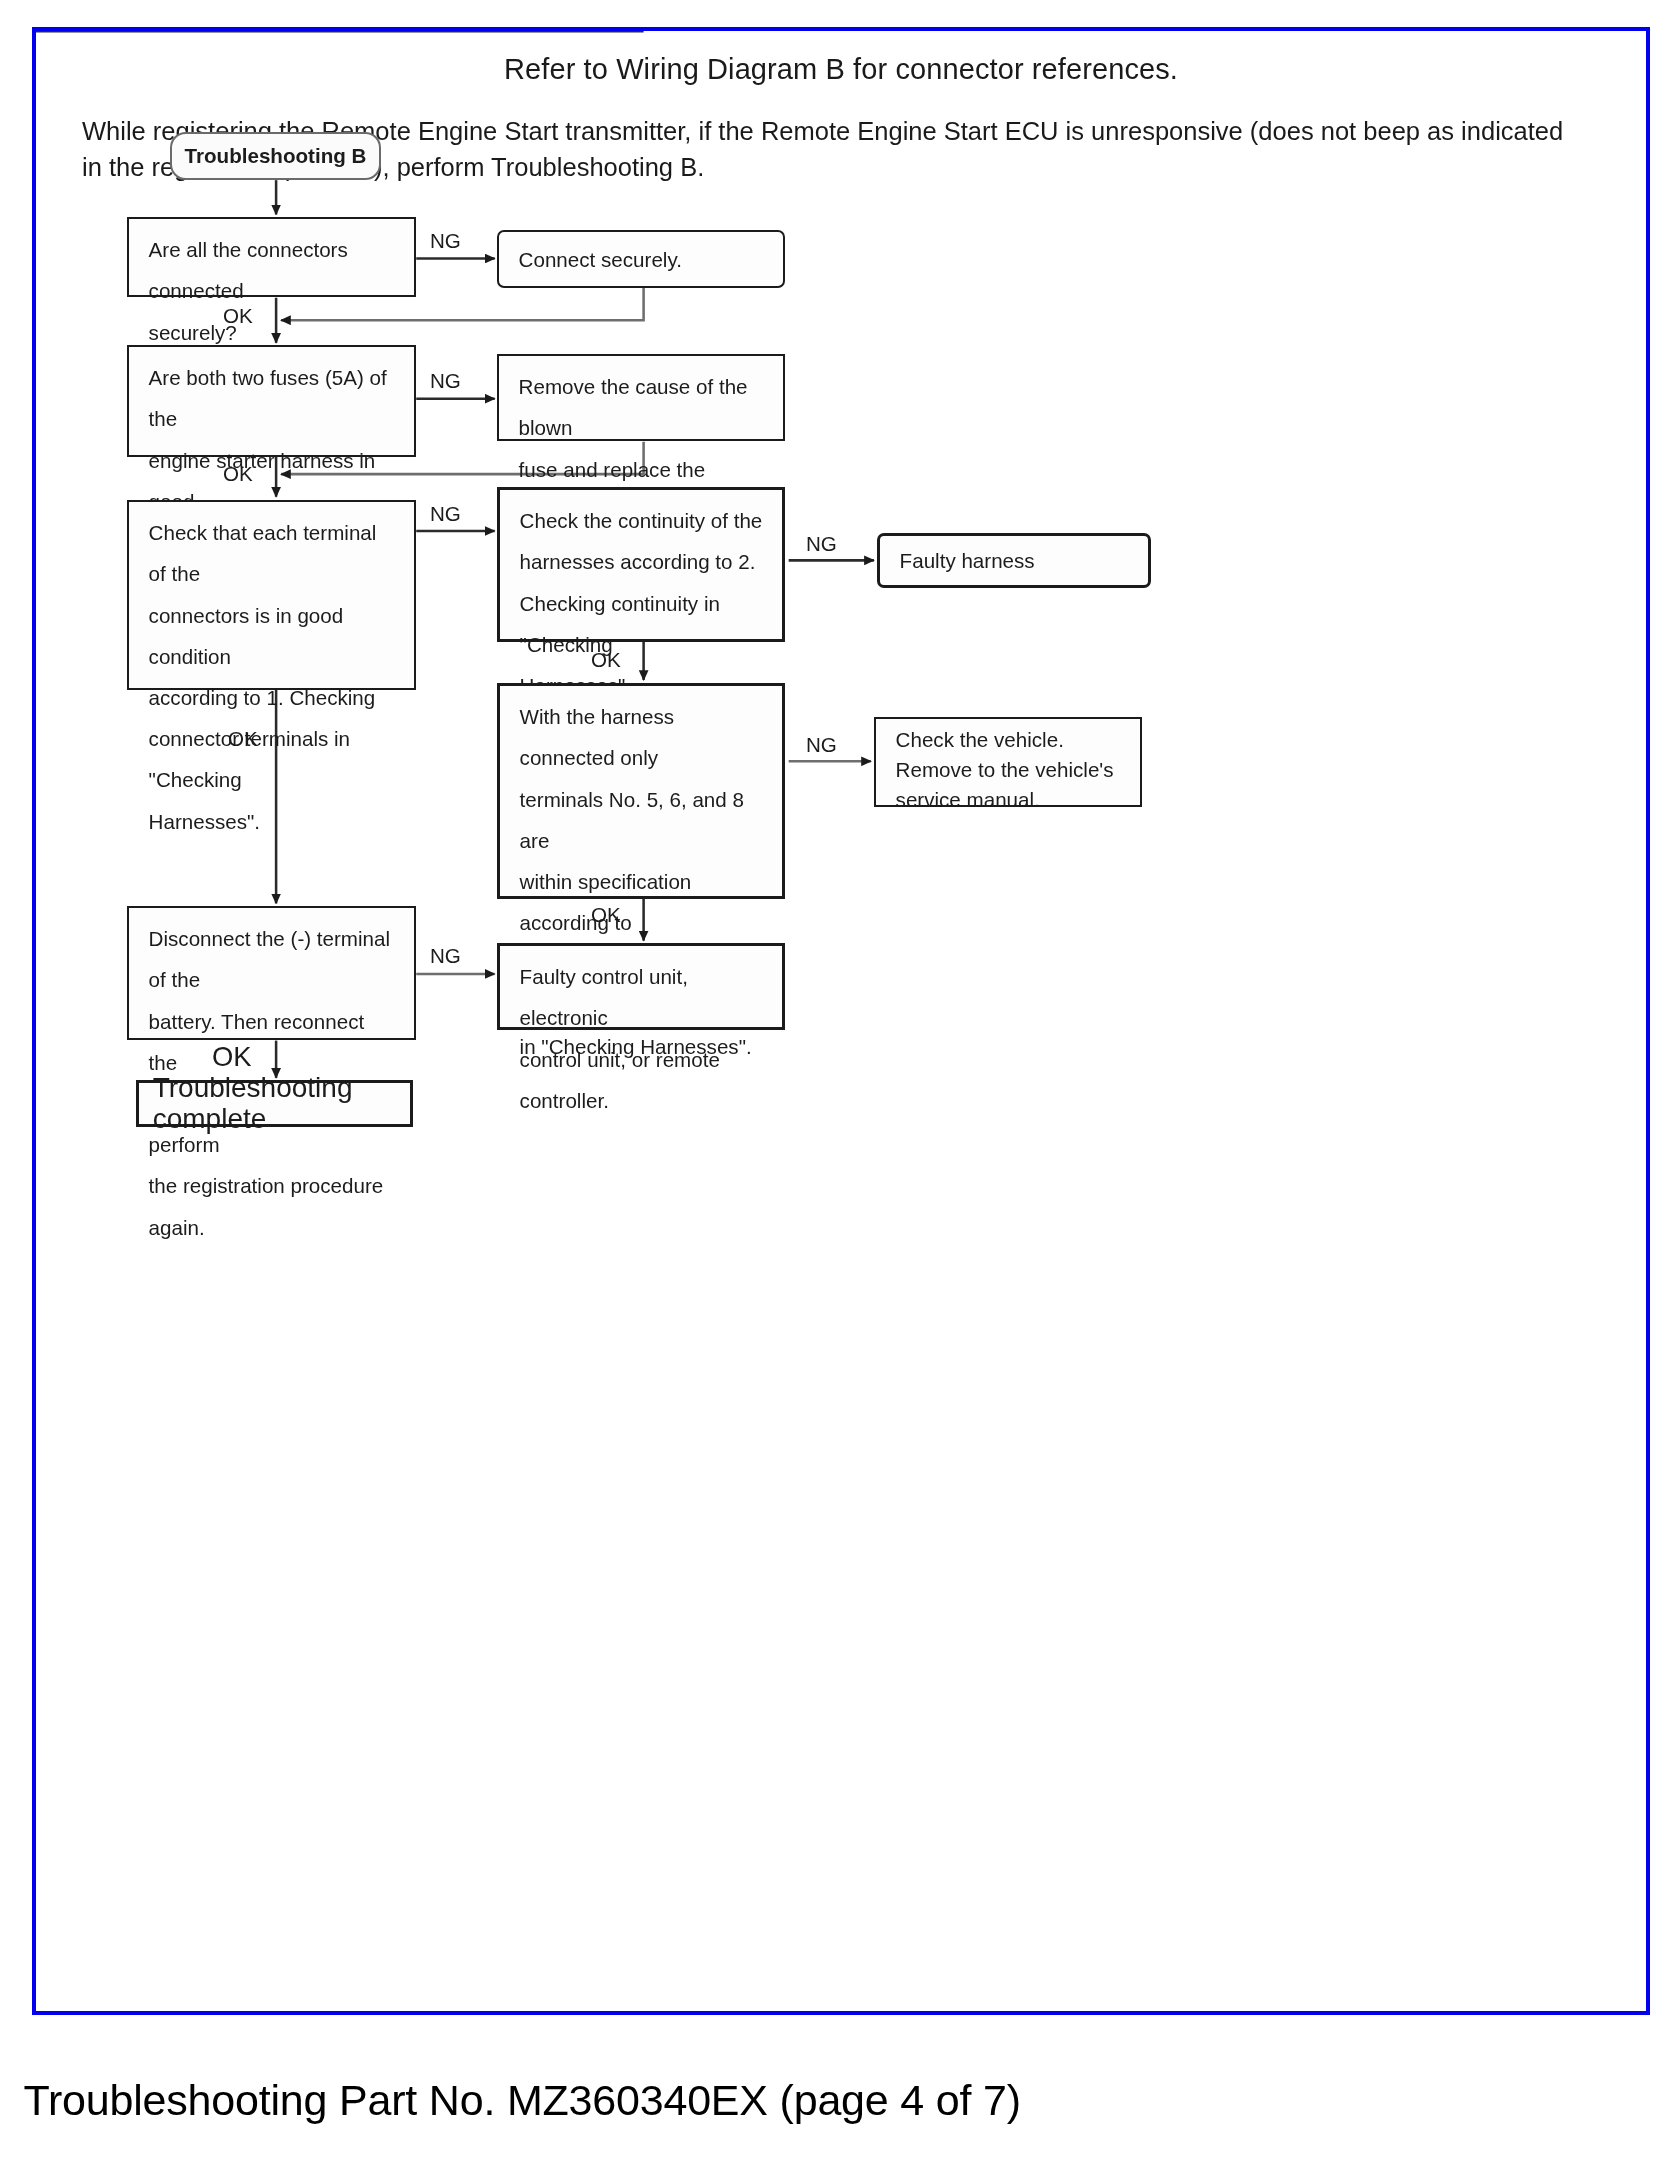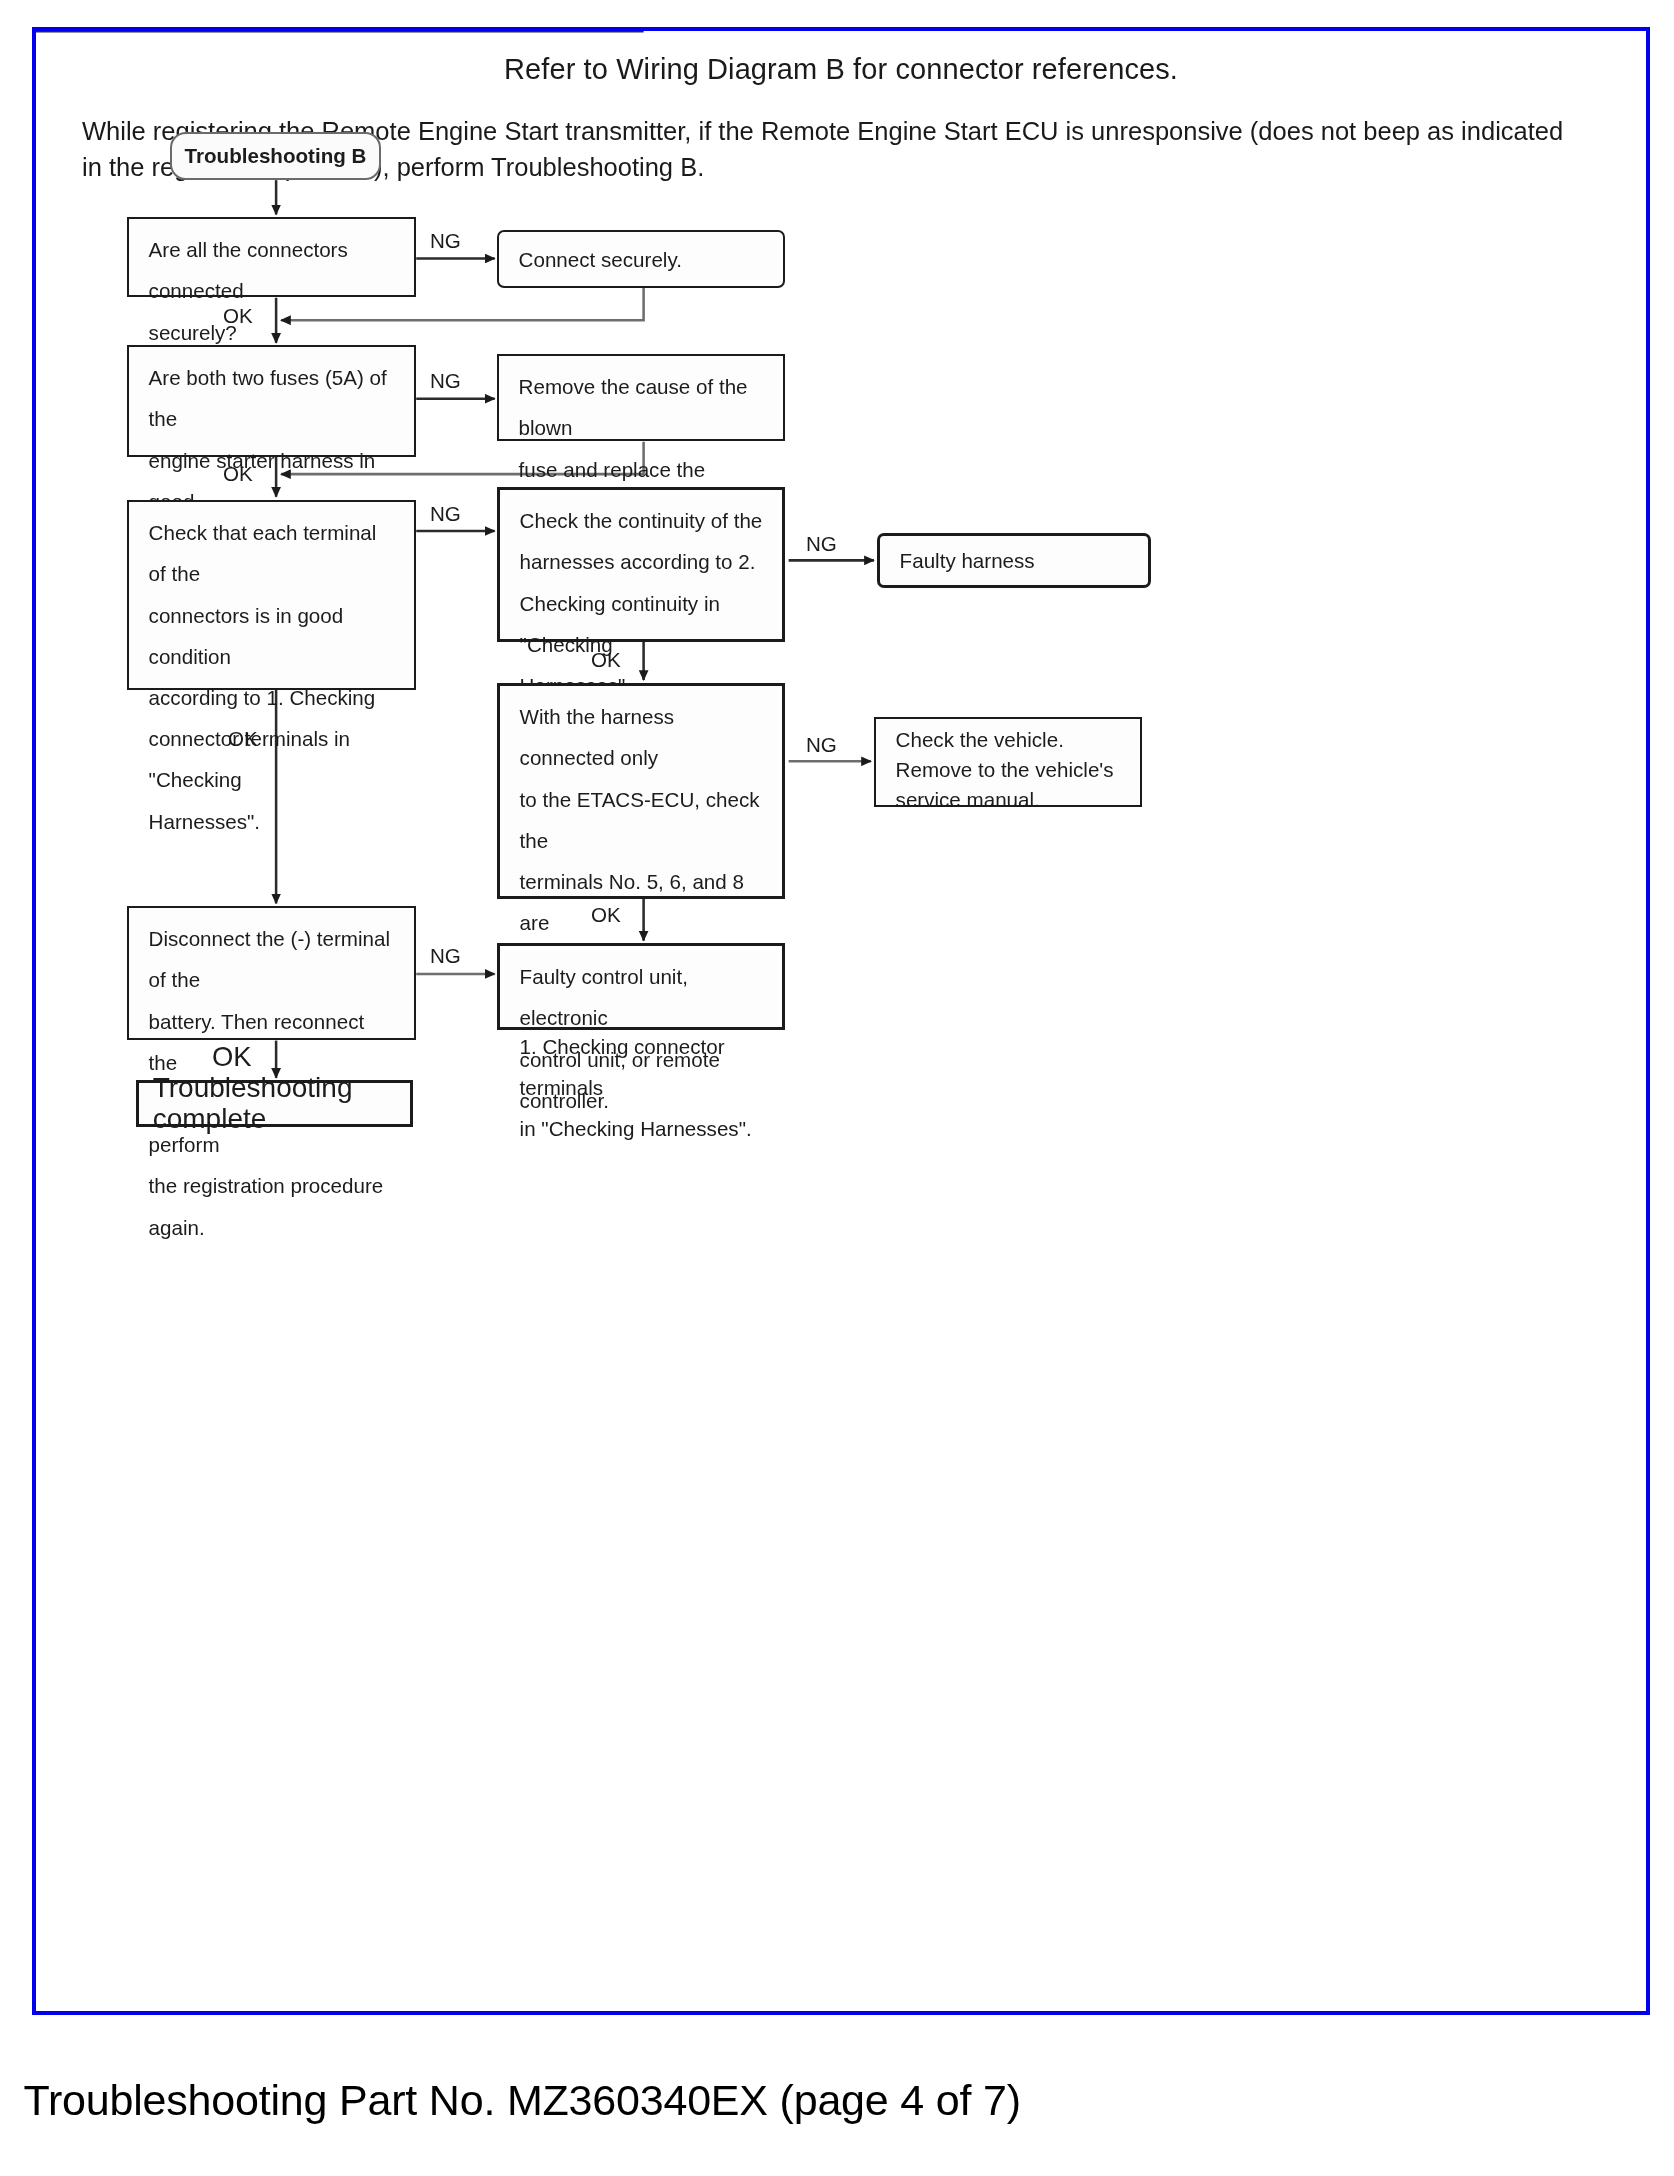--- a/index.html
+++ b/index.html
@@ -230,21 +230,20 @@
       <div>Checking continuity in "Checking</div>
       <div>Harnesses".</div>
     </div>
 
     <div class="node heavy center-line" style="left:841px; top:502px; width:274px; height:55px;">
       <span>Faulty harness</span>
     </div>
 
     <div class="node heavy" style="left:461px; top:652px; width:288px; height:216px;">
       <div>With the harness connected only</div>
-      <div>to the ETACS-ECU, check the</div>
       <div>terminals No. 5, 6, and 8 are</div>
       <div>within specification according to</div>
       <div>1. Checking connector terminals</div>
       <div>in "Checking Harnesses".</div>
     </div>
 
     <div class="node thin tight" style="left:838px; top:686px; width:268px; height:90px; padding-top:5.9px; line-height:1.45;">
       <div>Check the vehicle.</div>
       <div>Remove to the vehicle's</div>
       <div>service manual.</div>

